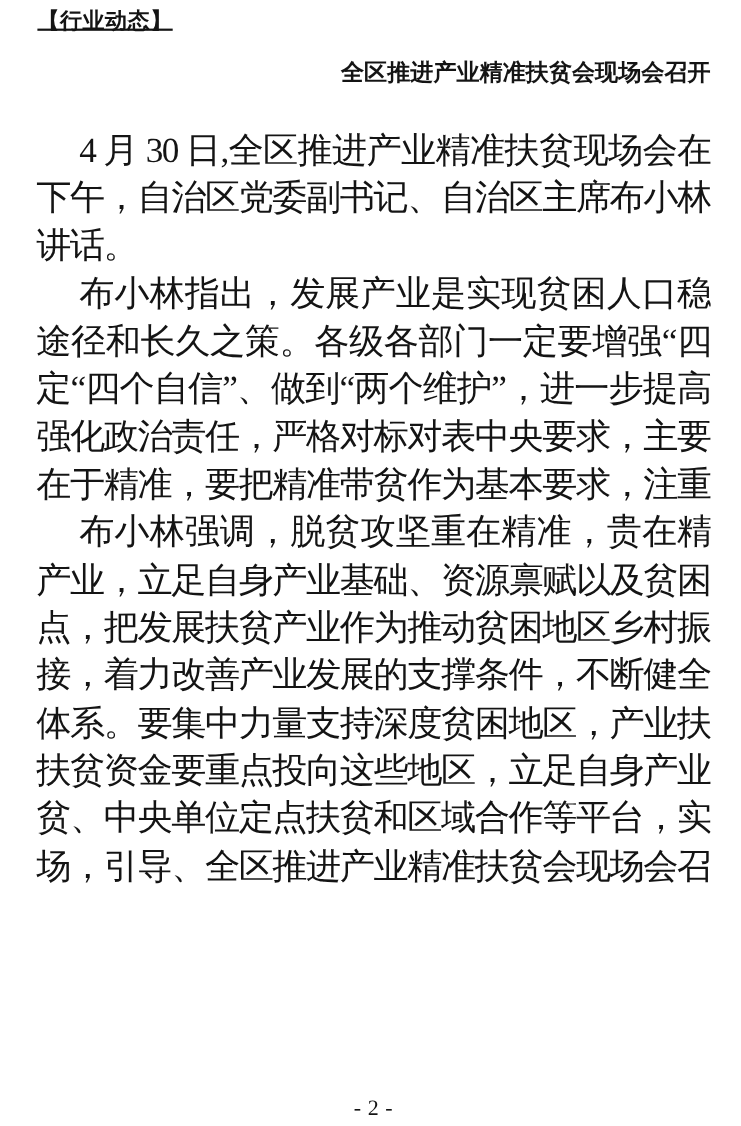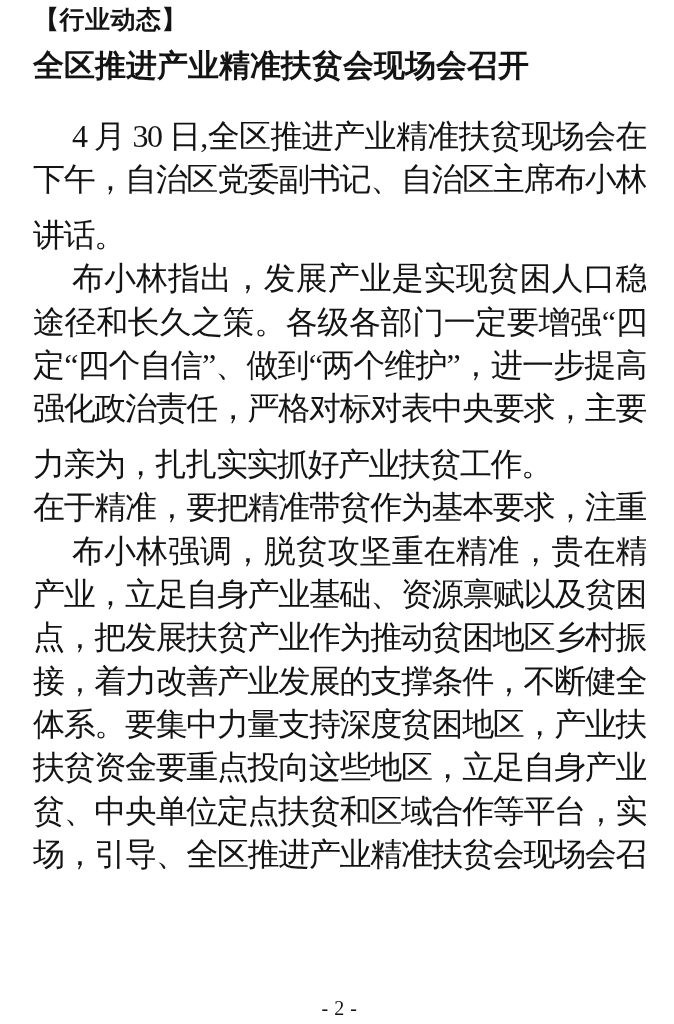--- a/index.html
+++ b/index.html
@@ -14,34 +14,35 @@
     background: #ffffff;
     overflow: hidden;
     font-family: "Liberation Serif", "DejaVu Serif", serif;
     color: #141414;
   }
   .section-tag {
     position: absolute;
     left: 34px;
     top: 4px;
     font-family: "Liberation Sans", "DejaVu Sans", sans-serif;
-    font-size: 25px;
+    font-size: 20px;
     font-weight: bold;
     line-height: 30px;
     letter-spacing: 0.5px;
     white-space: nowrap;
+    text-decoration: underline;
   }
   .doc-title {
     position: absolute;
     left: 33px;
     top: 46px;
     width: 613px;
     margin: 0;
-    text-align: left;
-    font-size: 31px;
+    text-align: right;
+    font-size: 21px;
     font-weight: bold;
     line-height: 40px;
     white-space: nowrap;
   }
   .body-text {
     position: absolute;
     left: 33px;
     top: 115px;
     width: 613px;
     font-size: 32px;
@@ -52,21 +53,20 @@
     text-align: justify;
     text-align-last: justify;
     height: 43.4px;
     overflow: hidden;
   }
   .line.indent {
     text-indent: 39px;
   }
   .line.para-end {
     text-align-last: left;
-    margin-top: 12px;
   }
   .page-number {
     position: absolute;
     left: 33px;
     top: 996px;
     width: 613px;
     text-align: center;
     font-size: 20px;
     line-height: 24px;
     letter-spacing: 0.5px;
@@ -79,21 +79,20 @@
   <div class="section-tag">【行业动态】</div>
   <h1 class="doc-title">全区推进产业精准扶贫会现场会召开</h1>
   <div class="body-text" id="body-text">
       <div class="line indent">4 月 30 日,全区推进产业精准扶贫现场会在兴安盟召开。</div>
       <div class="line">下午，自治区党委副书记、自治区主席布小林主持座谈会并</div>
       <div class="line para-end">讲话。</div>
       <div class="line indent">布小林指出，发展产业是实现贫困人口稳定脱贫的主要</div>
       <div class="line">途径和长久之策。各级各部门一定要增强“四个意识”、坚</div>
       <div class="line">定“四个自信”、做到“两个维护”，进一步提高政治站位，</div>
       <div class="line">强化政治责任，严格对标对表中央要求，主要负责同志要亲</div>
-      <div class="line para-end">力亲为，扎扎实实抓好产业扶贫工作。</div>
       <div class="line">在于精准，要把精准带贫作为基本要求，注重发展长效扶贫</div>
       <div class="line indent">布小林强调，脱贫攻坚重在精准，贵在精准，成败之举</div>
       <div class="line">产业，立足自身产业基础、资源禀赋以及贫困户经营能力和</div>
       <div class="line">点，把发展扶贫产业作为推动贫困地区乡村振兴的有效抓</div>
       <div class="line">接，着力改善产业发展的支撑条件，不断健全现代乡村产业</div>
       <div class="line">体系。要集中力量支持深度贫困地区，产业扶贫项目、产业</div>
       <div class="line">扶贫资金要重点投向这些地区，立足自身产业基础、职业农</div>
       <div class="line">贫、中央单位定点扶贫和区域合作等平台，实用人才培训项目</div>
       <div class="line">场，引导、全区推进产业精准扶贫会现场会召开，培育壮大</div>
     </div>

